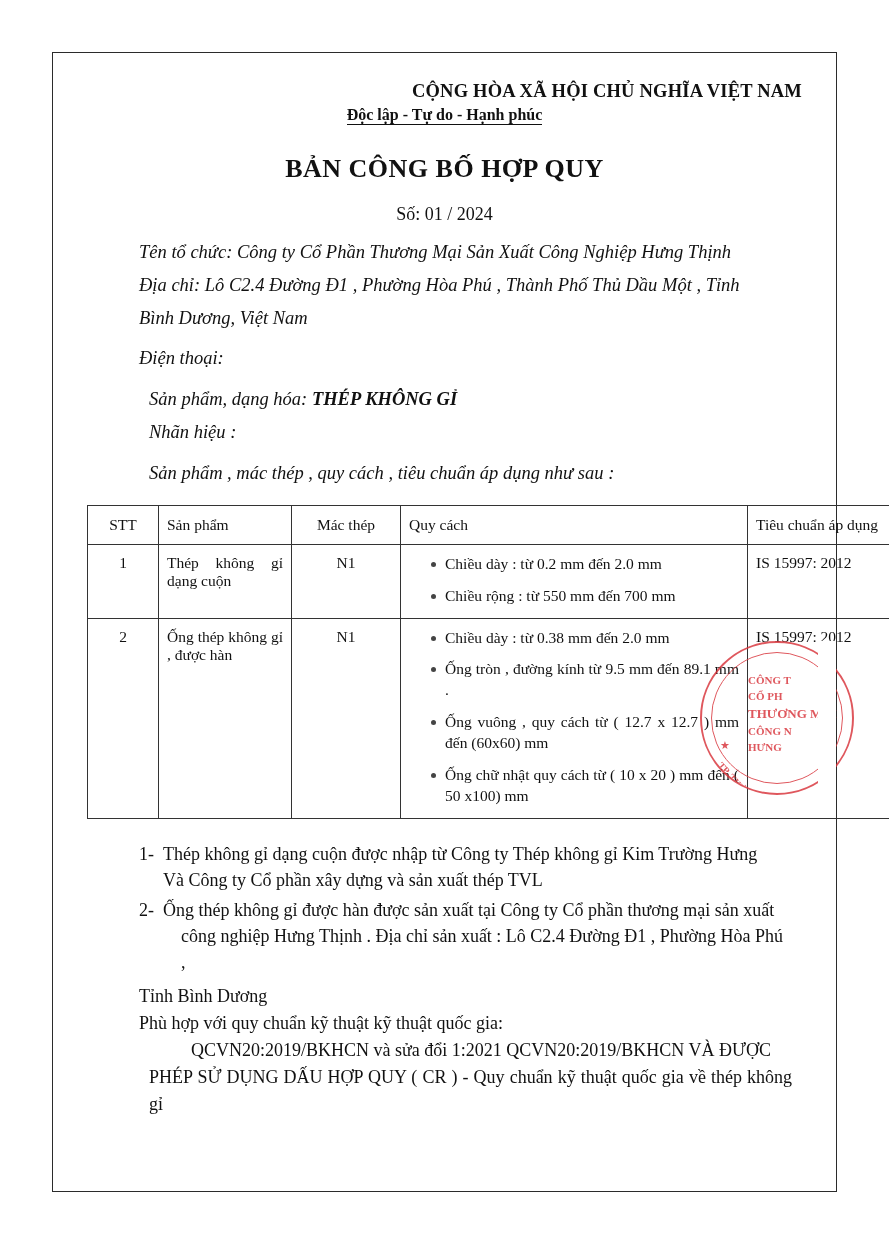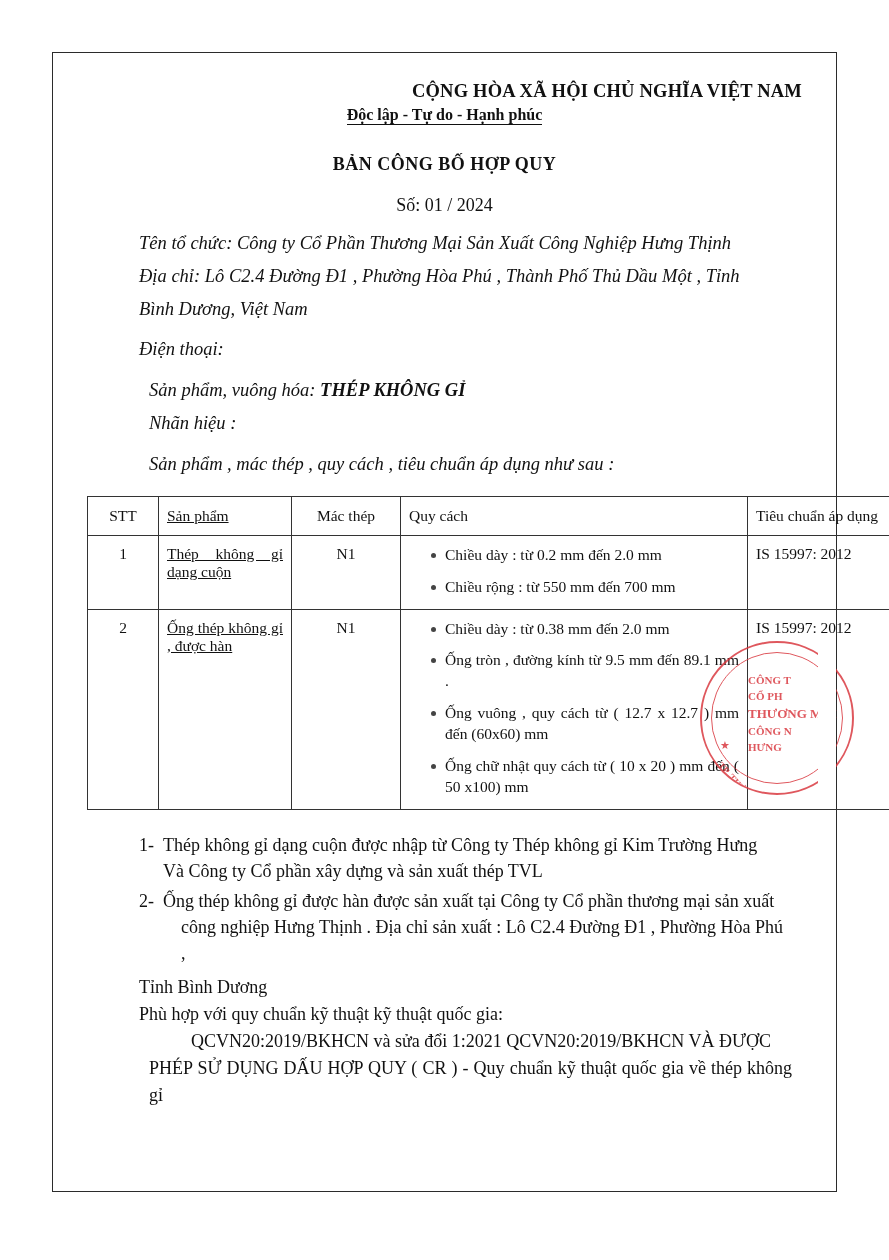--- a/index.html
+++ b/index.html
@@ -48,21 +48,21 @@
     margin-top: 4px;
   }
   .motto span {
     border-bottom: 1px solid #111;
     padding-bottom: 1px;
   }
 
   .doc-title {
     text-align: center;
     font-weight: bold;
-    font-size: 18px;
+    font-size: 26px;
     margin-top: 30px;
     letter-spacing: 0.5px;
   }
   .doc-number {
     text-align: center;
     font-size: 18px;
     margin-top: 20px;
   }
 
   .para {
@@ -88,21 +88,21 @@
     border: 1px solid #333;
     vertical-align: top;
     padding: 9px 8px;
     font-weight: normal;
   }
   table.spec thead td {
     padding-top: 10px;
     padding-bottom: 10px;
   }
   .c-stt   { width: 54px;  text-align: center; }
-  .c-prod  { width: 116px; text-decoration: underline; }
+  .c-prod  { width: 116px; }
   .c-mac   { width: 92px;  text-align: center; }
   .c-quy   { width: 330px; }
   .c-tieu  { width: 160px; }
 
   .jst { text-align: justify; text-justify: inter-word; }
 
   ul.bullets {
     margin: 0;
     padding-left: 22px;
     list-style: none;
@@ -238,21 +238,21 @@
 
     <div class="doc-title">BẢN CÔNG BỐ HỢP QUY</div>
     <div class="doc-number">Số: 01 / 2024</div>
 
     <div class="para">Tên tổ chức: Công ty Cổ Phần Thương Mại Sản Xuất Công Nghiệp Hưng Thịnh</div>
     <div class="para tight">Địa chỉ: Lô C2.4 Đường Đ1 , Phường Hòa Phú , Thành Phố Thủ Dầu Một , Tỉnh</div>
     <div class="para tight">Bình Dương, Việt Nam</div>
     <div class="para">Điện thoại:</div>
 
     <div class="para ind">
-      <span>Sản phẩm, vuông hóa:</span>
+      <span>Sản phẩm, dạng hóa:</span>
       <b>THÉP KHÔNG GỈ</b>
     </div>
     <div class="para ind tight">Nhãn hiệu :</div>
     <div class="para ind">Sản phẩm , mác thép , quy cách , tiêu chuẩn áp dụng như sau :</div>
 
     <table class="spec">
       <thead>
         <tr>
           <td class="c-stt">STT</td>
           <td class="c-prod">Sản phẩm</td>

